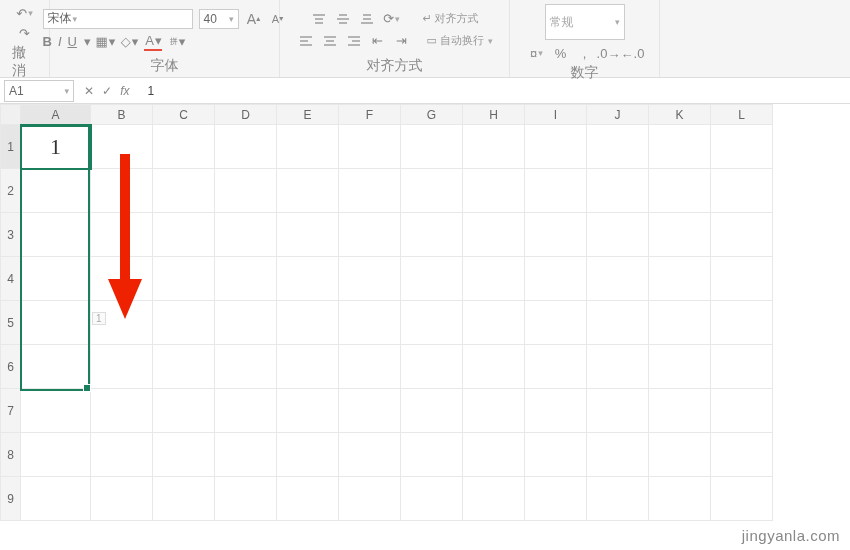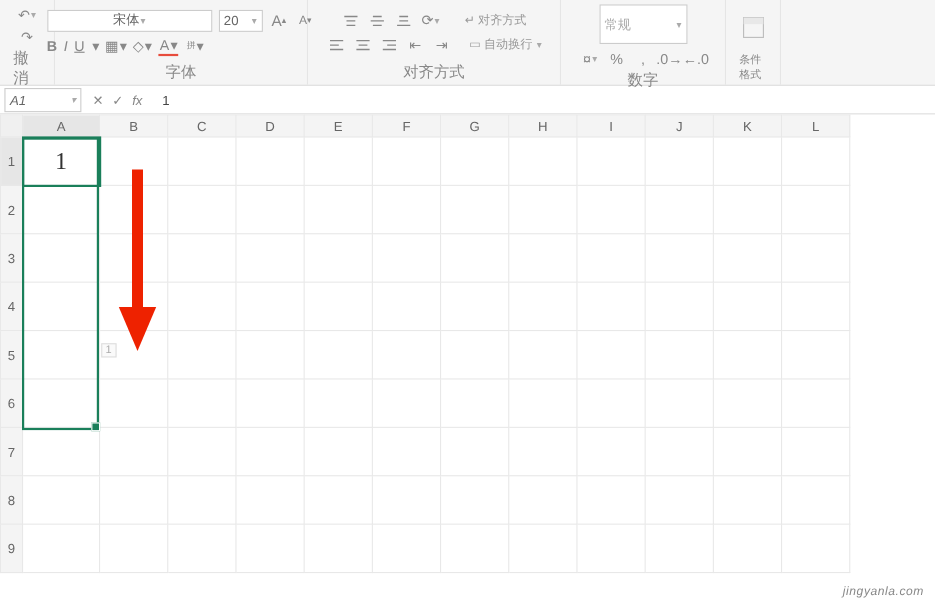--- a/index.html
+++ b/index.html
@@ -11,41 +11,41 @@
 .group .tools { display: flex; flex-direction: column; gap: 2px; align-items: center; flex: 1; justify-content: center; }
 .group .row { display: flex; gap: 6px; align-items: center; }
 .group .label { font-size: 14px; color: #888; margin-top: 2px; }
 .gsmall { width: 50px; }
 .btn-icon { width: 18px; height: 18px; display: inline-flex; align-items: center; justify-content: center; color: #888; font-size: 13px; }
 .btn-big { width: 32px; height: 32px; display: flex; align-items: center; justify-content: center; color: #888; }
 .dd { font-size: 9px; color: #aaa; margin-left: 1px; }
 
 
 .font-group { width: 230px; }
-.font-select { width: 150px; height: 20px; border: 1px solid #ccc; font-size: 12px; padding: 0 4px; background: #fff; color: #666; display: flex; align-items: center; justify-content: center; }
+.font-select { width: 150px; height: 20px; border: 1px solid #ccc; font-size: 12px; padding: 0 4px; background: #fff; color: #666; display: flex; align-items: center; justify-content: flex-start; }
 .size-select { width: 40px; height: 20px; border: 1px solid #ccc; font-size: 12px; padding: 0 4px; background: #fff; color: #666; display: flex; align-items: center; justify-content: space-between; }
 .font-row2 span { font-size: 13px; color: #888; }
 .underline-red { border-bottom: 2px solid #e74c3c; padding-bottom: 1px; }
 
 
 .align-group { width: 230px; }
 .align-cell { width: 18px; height: 14px; display: inline-flex; align-items: center; justify-content: center; }
 .align-cell svg line { stroke: #888; stroke-width: 1.2; }
 .wrap-btn { font-size: 11px; color: #999; display: flex; align-items: center; gap: 3px; }
 
 
 .num-group { width: 150px; }
 .num-select { width: 80px; height: 36px; border: 1px solid #ccc; font-size: 12px; padding: 0 4px; background: #fff; color: #aaa; display: flex; align-items: center; justify-content: space-between; }
 
 
 .cond-group { width: 50px; }
 
 
 .fbar { height: 26px; border-bottom: 1px solid #ddd; display: flex; align-items: center; font-size: 12px; color: #666; }
-.namebox { width: 70px; height: 22px; border: 1px solid #ccc; margin-left: 4px; display: flex; align-items: center; justify-content: space-between; padding: 0 4px; font-style: italic; }
+.namebox { width: 70px; height: 22px; border: 1px solid #ccc; margin-left: 4px; display: flex; align-items: center; justify-content: space-between; padding: 0 4px; }
 .fx-btns { display: flex; gap: 8px; padding: 0 10px; color: #888; }
 .fx-btns span { cursor: pointer; }
 .fx { font-style: italic; }
 .formula-input { flex: 1; padding: 0 8px; color: #444; }
 
 
 .grid-wrap { position: relative; height: calc(550px - 78px - 26px); overflow: hidden; }
 table { border-collapse: collapse; table-layout: fixed; }
 th, td { border: 1px solid #e8e8e8; font-size: 12px; color: #666; font-weight: normal; }
 .colhdr th { height: 20px; background: #f4f4f4; text-align: center; }
@@ -62,21 +62,21 @@
 
 
 .arrow { position: absolute; pointer-events: none; }
 .arrow line { stroke: #e20; stroke-width: 10; }
 .arrow polygon { fill: #e20; }
 
 
 .watermark { position: absolute; right: 10px; bottom: 6px; text-align: right; }
 .watermark .t1 { font-size: 22px; font-weight: bold; font-style: italic; color: #222; }
 .watermark .chk { color: #e11; font-size: 24px; font-weight: bold; }
-.watermark .t2 { font-size: 11px; color: #888; font-style: italic; letter-spacing: 0.5px; }
+.watermark .t2 { font-size: 15px; color: #888; letter-spacing: 0.5px; }
 </style>
 </head>
 <body>
 
 <div class="ribbon">
 
   <div class="group gsmall">
     <div class="tools">
       <span class="btn-icon">↶<span class="dd">▾</span></span>
       <span class="btn-icon">↷</span>
@@ -86,21 +86,21 @@
 
 
   <div class="group font-group">
     <div class="tools" style="gap:4px;align-items:flex-start">
       <div class="row">
         <div class="font-select">
             <span>宋体</span>
             <span class="dd">▾</span>
           </div>
         <div class="size-select">
-            <span>20</span>
+            <span>40</span>
             <span class="dd">▾</span>
           </div>
         <span class="btn-icon" style="font-size:14px">A<sup style="font-size:8px">▴</sup></span>
         <span class="btn-icon" style="font-size:11px">A<sup style="font-size:8px">▾</sup></span>
       </div>
       <div class="row font-row2">
         <span style="font-weight:bold">B</span>
         <span style="font-style:italic">I</span>
         <span style="text-decoration:underline">U</span>
           <span class="dd">▾</span>
@@ -185,31 +185,20 @@
         <span class="btn-icon">¤<span class="dd">▾</span></span>
         <span class="btn-icon">%</span>
         <span class="btn-icon">,</span>
         <span class="btn-icon">.0→</span>
         <span class="btn-icon">←.0</span>
       </div>
     </div>
     <div class="label">数字</div>
   </div>
 
-  <div class="group cond-group">
-    <div class="tools">
-      <div class="btn-big">
-        <svg width="24" height="24">
-            <rect x="3" y="3" width="18" height="18" fill="none" stroke="#bbb"></rect>
-            <rect x="3" y="3" width="18" height="6" fill="#e8e8e8"></rect>
-          </svg>
-      </div>
-    </div>
-    <div class="label" style="font-size:10px">条件格式</div>
-  </div>
 </div>
 
 <div class="fbar">
   <div class="namebox">
       <span>A1</span>
       <span class="dd">▾</span>
     </div>
   <div class="fx-btns">
     <span>✕</span>
     <span>✓</span>

